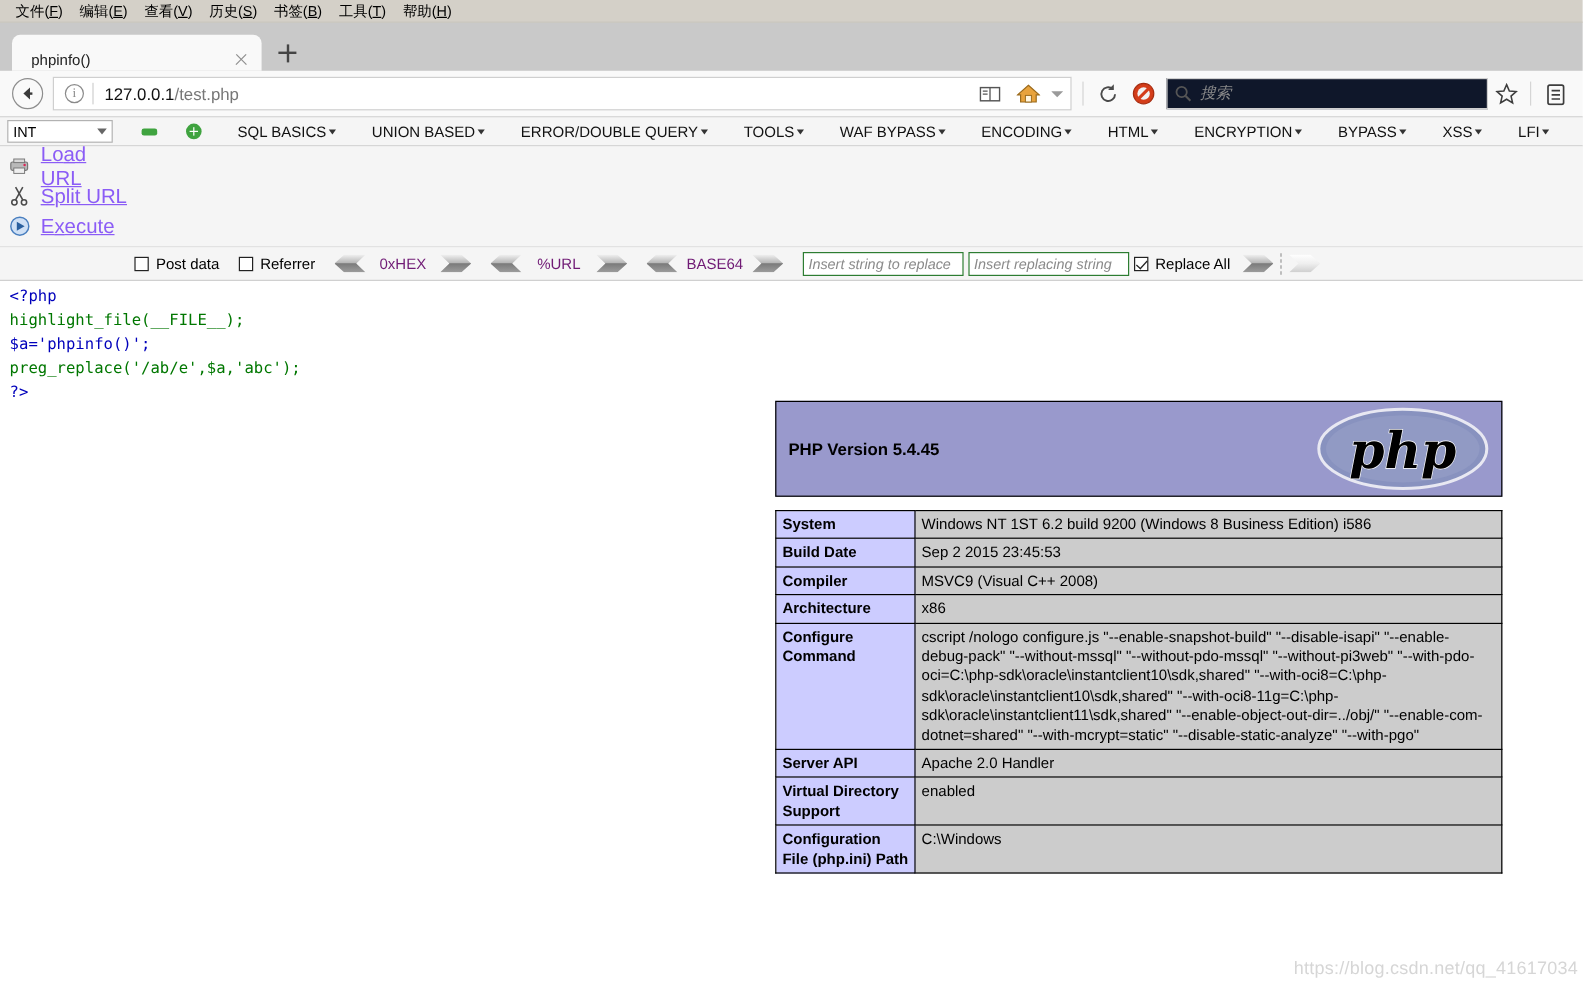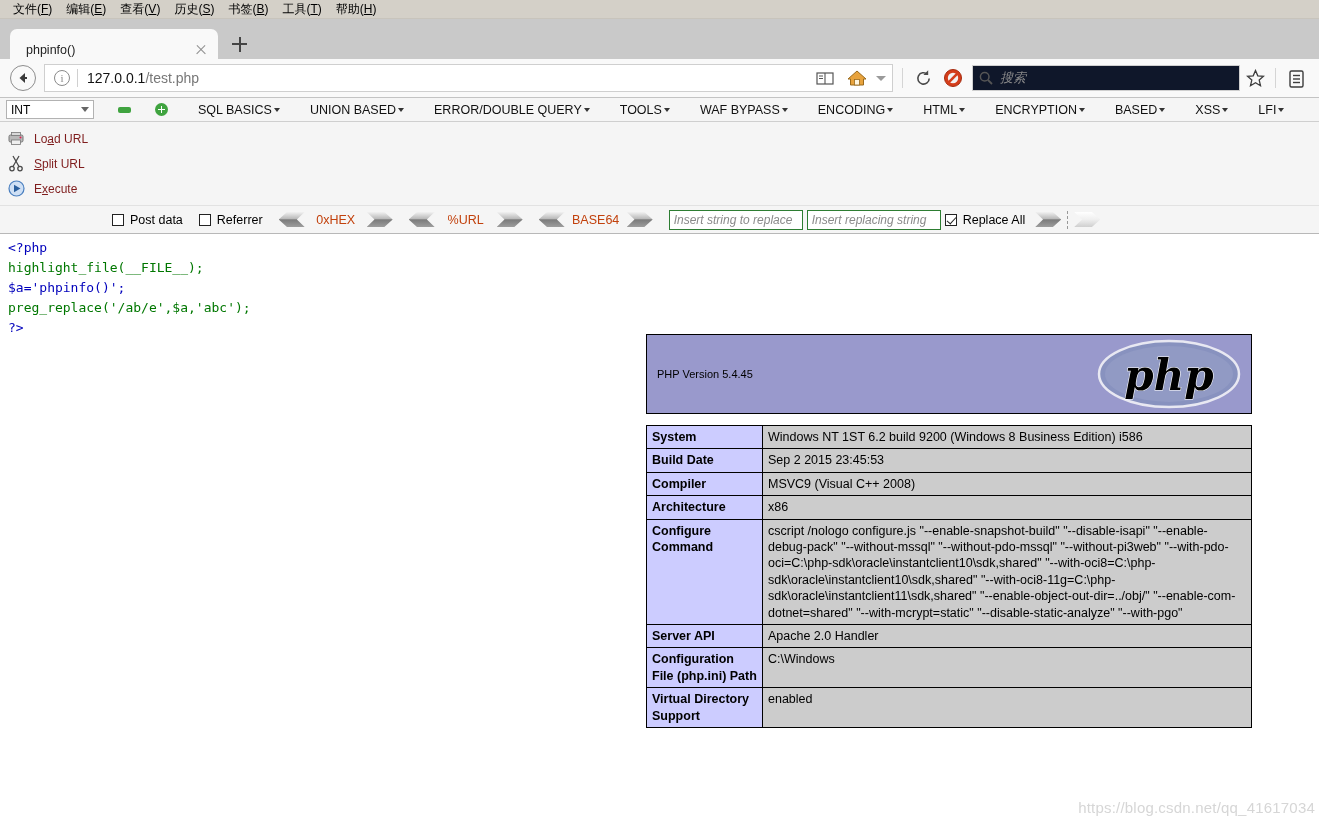--- a/index.html
+++ b/index.html
@@ -216,21 +216,21 @@
   .hb-actions {
     width: 108px;
     flex: 0 0 108px;
     padding-left: 6px;
   }
   .hb-action {
     display: flex; align-items: center;
     height: 25px;
     gap: 8px;
   }
-  .hb-action .lbl { font-size: 12px; color: #7f1d1d; }
+  .hb-action .lbl { font-size: 17px; color: #8b5cf6; text-decoration: underline; }
   .hb-action .lbl u { text-decoration: underline; }
   .hb-ico {
     width: 20px; flex: 0 0 20px;
     display: flex; align-items: center; justify-content: center;
   }
   .hb-textarea {
     flex: 1;
     margin-right: 4px;
     border: 1px solid #2d7d32;
     background: #fff;
@@ -287,21 +287,21 @@
     clip-path: polygon(32% 0, 100% 0, 70% 50%, 100% 100%, 32% 100%, 0 50%);
   }
   .arrow-hollow {
     width: 26px; height: 15px;
     background: linear-gradient(to bottom, #ffffff 0%, #efefef 50%, #cfcfcf 100%);
     border: 0;
     clip-path: polygon(0 0, 68% 0, 100% 50%, 68% 100%, 0 100%, 30% 50%);
     flex: 0 0 26px;
   }
   .enc-name {
-    font-size: 12.5px; color: #c2410c;
+    font-size: 12.5px; color: #701a75;
     width: 62px; text-align: center;
     white-space: nowrap;
   }
   .hb-input {
     width: 134px; height: 20px;
     border: 1px solid #2d7d32;
     background: #fff;
     font-size: 12px;
     font-style: italic;
     color: #8a8a8a;
@@ -346,22 +346,22 @@
   .pi-header {
     background: #9999cc;
     border: 1px solid #000;
     height: 80px;
     display: flex;
     align-items: center;
     justify-content: space-between;
     padding: 0 6px 0 10px;
   }
   .pi-version {
-    font-size: 11px;
-    font-weight: normal;
+    font-size: 14px;
+    font-weight: bold;
     color: #000;
   }
   .php-logo {
     width: 152px; height: 80px;
     display: flex; align-items: center; justify-content: center;
   }
   .pi-table {
     width: 100%;
     border-collapse: collapse;
     margin-top: 11px;
@@ -496,21 +496,21 @@
     <span class="hb-minus"></span>
     <span class="hb-plus"></span>
     <span class="hb-menu"><span>SQL BASICS</span><i class="caret"></i></span>
     <span class="hb-menu"><span>UNION BASED</span><i class="caret"></i></span>
     <span class="hb-menu"><span>ERROR/DOUBLE QUERY</span><i class="caret"></i></span>
     <span class="hb-menu"><span>TOOLS</span><i class="caret"></i></span>
     <span class="hb-menu"><span>WAF BYPASS</span><i class="caret"></i></span>
     <span class="hb-menu"><span>ENCODING</span><i class="caret"></i></span>
     <span class="hb-menu"><span>HTML</span><i class="caret"></i></span>
     <span class="hb-menu"><span>ENCRYPTION</span><i class="caret"></i></span>
-    <span class="hb-menu"><span>BASED</span><i class="caret"></i></span>
+    <span class="hb-menu"><span>BYPASS</span><i class="caret"></i></span>
     <span class="hb-menu"><span>XSS</span><i class="caret"></i></span>
     <span class="hb-menu"><span>LFI</span><i class="caret"></i></span>
   </div>
 
   <div class="hb-row2">
     <div class="hb-actions">
 
       <div class="hb-action">
         <span class="hb-ico">
           <svg width="18" height="15" viewBox="0 0 18 15">
@@ -624,25 +624,25 @@
         </tr>
         <tr>
           <td class="k">Configure Command</td>
           <td class="v">cscript /nologo configure.js "--enable-snapshot-build" "--disable-isapi" "--enable-debug-pack" "--without-mssql" "--without-pdo-mssql" "--without-pi3web" "--with-pdo-oci=C:\php-sdk\oracle\instantclient10\sdk,shared" "--with-oci8=C:\php-sdk\oracle\instantclient10\sdk,shared" "--with-oci8-11g=C:\php-sdk\oracle\instantclient11\sdk,shared" "--enable-object-out-dir=../obj/" "--enable-com-dotnet=shared" "--with-mcrypt=static" "--disable-static-analyze" "--with-pgo"</td>
         </tr>
         <tr>
           <td class="k">Server API</td>
           <td class="v">Apache 2.0 Handler</td>
         </tr>
         <tr>
+          <td class="k">Virtual Directory Support</td>
+          <td class="v">enabled</td>
+        </tr>
+        <tr>
           <td class="k">Configuration File (php.ini) Path</td>
           <td class="v">C:\Windows</td>
         </tr>
-        <tr>
-          <td class="k">Virtual Directory Support</td>
-          <td class="v">enabled</td>
-        </tr>
       </tbody>
     </table>
   </div>
 
   <div class="watermark">https://blog.csdn.net/qq_41617034</div>
 </div>
 
 </body></html>

